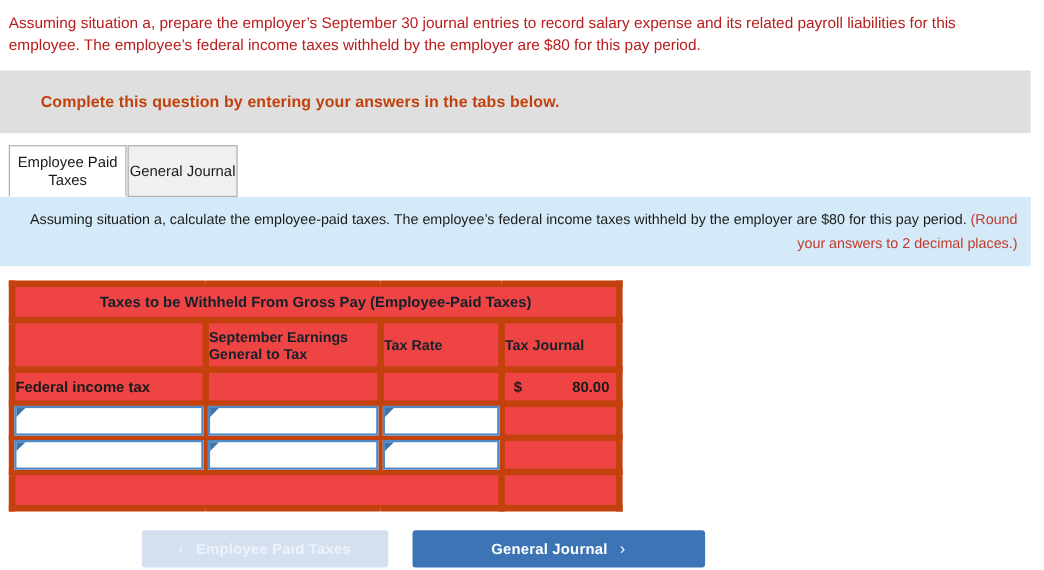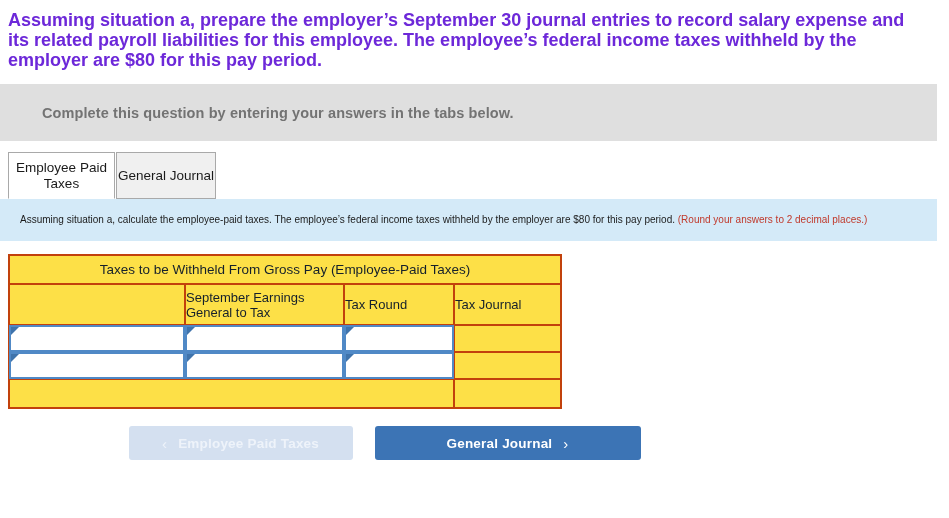--- a/index.html
+++ b/index.html
@@ -12,42 +12,42 @@
     height: 518px;
     font-family: "Liberation Sans", sans-serif;
     color: #222222;
     overflow: hidden;
     position: relative;
   }
 
   
   .prompt {
     padding: 10px 12px 0 8px;
-    font-size: 18px;
+    font-size: 14px;
     line-height: 20px;
-    color: #6d28d9;
+    color: #b91c1c;
     width: 922px;
-    font-weight: bold;
   }
 
   
   .gray-banner {
     margin-top: 14px;
     background: #dfdfdf;
     height: 57px;
     width: 937px;
     display: flex;
     align-items: center;
   }
   .gray-banner-text {
     font-size: 14.5px;
     font-weight: bold;
-    color: #737373;
-    padding-left: 42px;
+    color: #c2410c;
+    padding-left: 20px;
     letter-spacing: .1px;
+    margin-left: 17px;
   }
 
   
   .tabstrip {
     margin-top: 10px;
     height: 48px;
     display: flex;
     align-items: flex-end;
     padding-left: 8px;
     position: relative;
@@ -77,42 +77,43 @@
     margin-left: 1px;
     z-index: 1;
   }
 
   
   .info-panel {
     background: #d4eaf8;
     width: 937px;
     box-sizing: border-box;
     padding: 10px 12px 11px 20px;
-    font-size: 10px;
+    font-size: 13px;
     line-height: 21px;
     color: #1b1b1b;
+    text-align: right;
   }
   .round-note { color: #c0392b; }
 
   
   .table-wrap {
     margin-top: 13px;
     margin-left: 8px;
   }
   table.ws {
     border-collapse: collapse;
     table-layout: fixed;
     font-size: 13px;
     color: #1a1a1a;
   }
   table.ws td, table.ws th {
-    border: 2px solid #c2410c;
+    border: 6px solid #c2410c;
     padding: 0;
-    background: #fde047;
-    font-weight: normal;
+    background: #ef4444;
+    font-weight: bold;
     vertical-align: middle;
   }
   .col-a { width: 176px; }
   .col-b { width: 159px; }
   .col-c { width: 110px; }
   .col-d { width: 107px; }
 
   th.title-cell {
     background: #76ace6;
     height: 27px;
@@ -251,26 +252,37 @@
     <thead>
       <tr>
         <th class="title-cell" colspan="4">Taxes to be Withheld From Gross Pay (Employee-Paid Taxes)</th>
       </tr>
       <tr>
         <th class="col-head"></th>
         <th class="col-head">
           <div>September Earnings</div>
           <div>General to Tax</div>
         </th>
-        <th class="col-head">Tax Round</th>
+        <th class="col-head">Tax Rate</th>
         <th class="col-head">Tax Journal</th>
       </tr>
     </thead>
     <tbody>
 
+      <tr>
+        <td class="body-cell label-cell">Federal income tax</td>
+        <td class="body-cell"></td>
+        <td class="body-cell"></td>
+        <td class="body-cell">
+          <div class="amt">
+            <span>$</span>
+            <span>80.00</span>
+          </div>
+        </td>
+      </tr>
 
       <tr>
         <td class="input-cell">
           <div class="input-box"></div>
         </td>
         <td class="input-cell">
           <div class="input-box"></div>
         </td>
         <td class="input-cell">
           <div class="input-box"></div>

